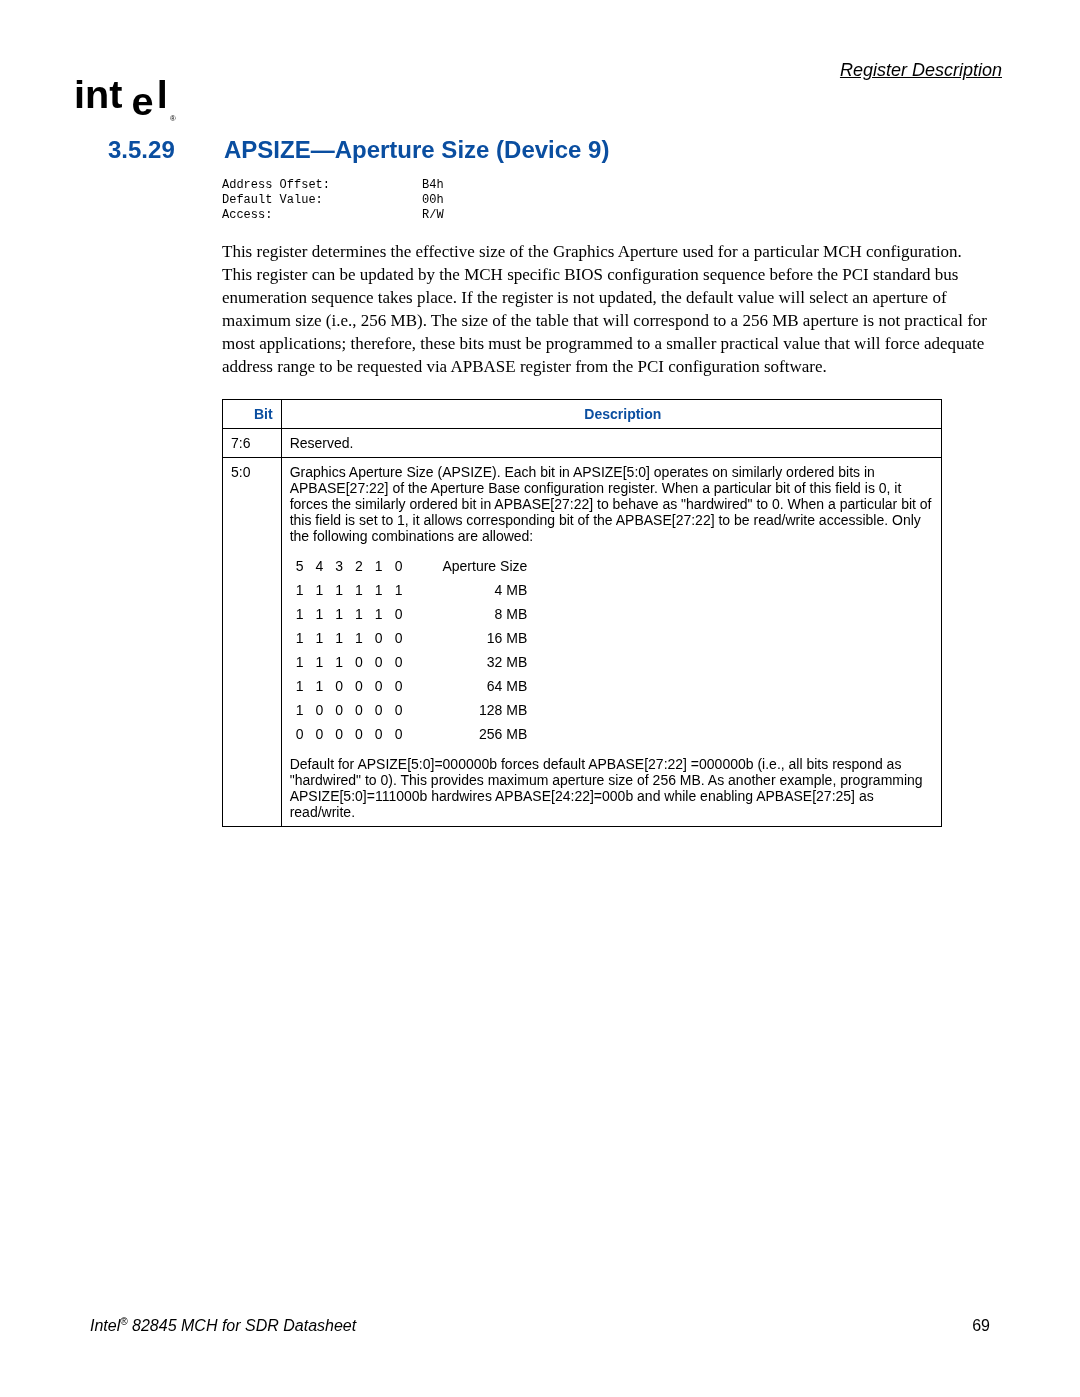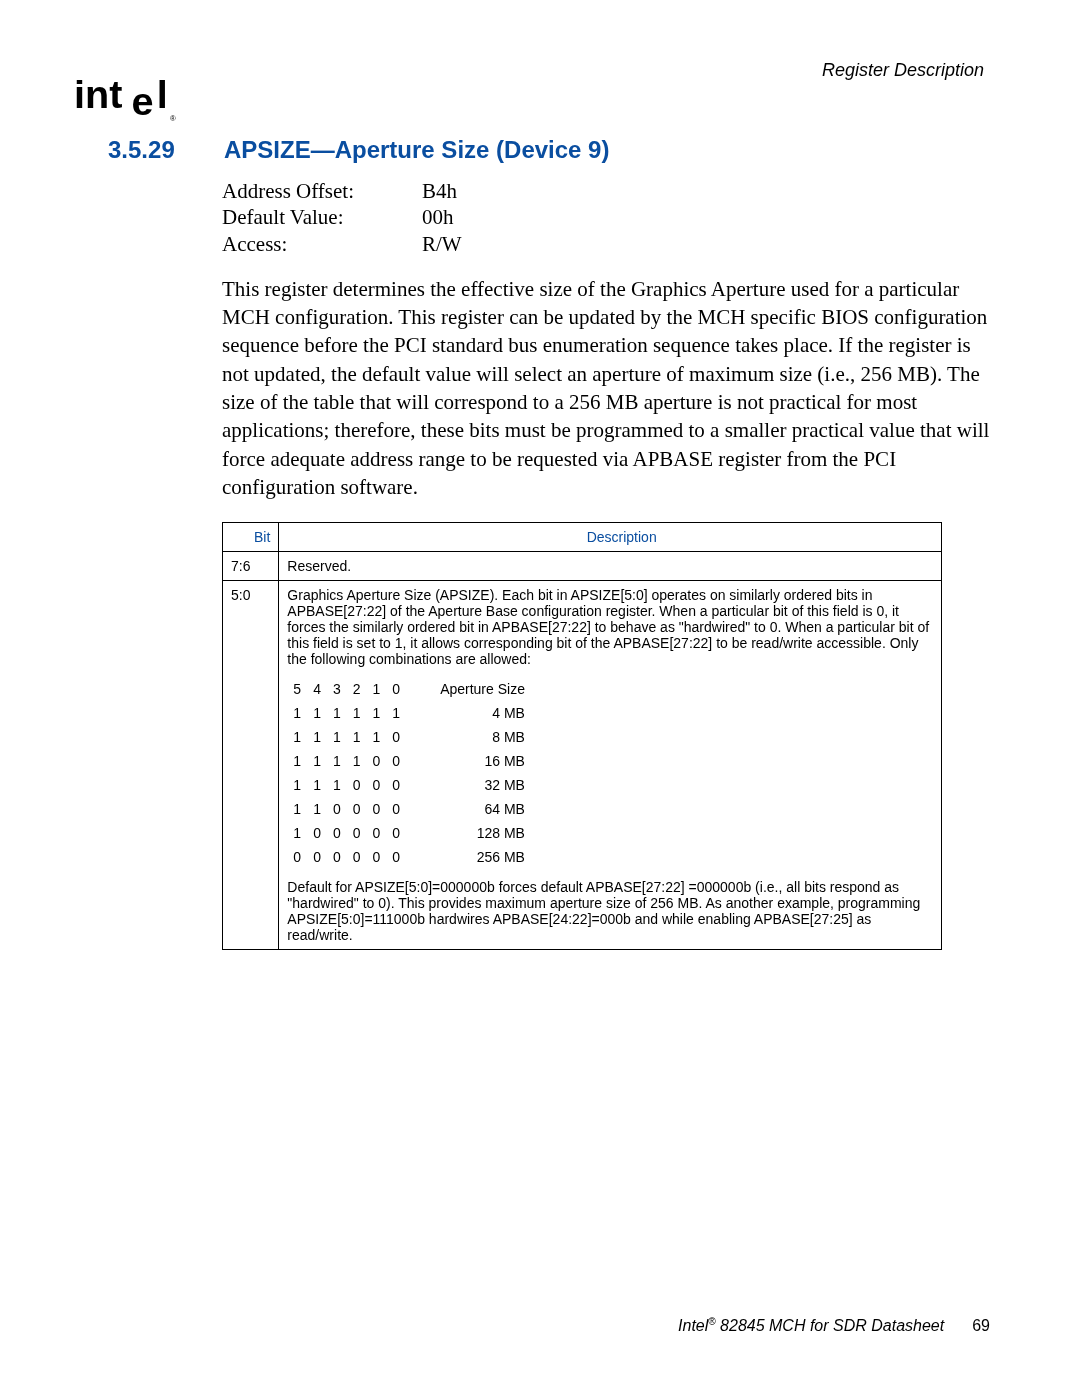--- a/index.html
+++ b/index.html
@@ -14,24 +14,25 @@
     position: relative;
   }
   .page {
     padding: 60px 90px 40px 90px;
     height: 100%;
     position: relative;
   }
   .header-label {
     position: absolute;
     top: 60px;
-    right: 96px;
+    right: 78px;
     font-style: italic;
     font-size: 18px;
     font-family: Arial, Helvetica, sans-serif;
+    text-decoration: underline;
   }
   .logo {
     position: absolute;
     top: 72px;
     left: 74px;
     width: 120px;
     height: 55px;
   }
   .logo svg { display:block; }
   .content {
@@ -52,52 +53,52 @@
   }
   .section-title {
     color: #0a4ea0;
     font-family: Arial, Helvetica, sans-serif;
     font-weight: bold;
     font-size: 24px;
   }
   .meta-block {
     margin-left: 114px;
     margin-top: 14px;
-    font-family: Liberation Serif, serif;
-    font-size: 21px;
+    font-family: Liberation Mono, monospace;
+    font-size: 12px;
     line-height: 1.25;
   }
   .meta-row { display:flex; }
   .meta-label { width: 200px; }
   .meta-value { }
   .body-para {
     margin-left: 114px;
     margin-top: 18px;
-    font-size: 21px;
+    font-size: 17px;
     line-height: 1.35;
     font-family: "Times New Roman", Times, serif;
     width: 770px;
   }
   .reg-table {
     margin-left: 114px;
     margin-top: 20px;
     border-collapse: collapse;
     font-family: Arial, Helvetica, sans-serif;
     font-size: 14px;
     width: 720px;
   }
   .reg-table th, .reg-table td {
     border: 1px solid #000;
     padding: 6px 8px;
     vertical-align: top;
     text-align: left;
   }
   .reg-table th {
     color: #0a4ea0;
-    font-weight: normal;
+    font-weight: bold;
     text-align: center;
     padding-left: 31px;
   }
   .reg-table th.bit-col { width: 48px; }
   .strong { font-weight: normal; }
   .bits-grid {
     margin-top: 10px;
     border-collapse: collapse;
     font-size: 14px;
   }
@@ -107,24 +108,24 @@
     font-family: Arial, Helvetica, sans-serif;
     font-size: 14px;
     text-align: left;
     white-space: nowrap;
   }
   .bits-grid .bitcol { width: 18px; text-align:center; }
   .bits-grid .apcol { padding-left: 34px; text-align: right; }
   .footer {
     position: absolute;
     bottom: 62px;
-    left: 82px;
+    left: 90px;
     right: 90px;
     display: flex;
-    justify-content: flex-end;
+    justify-content: space-between;
     align-items: baseline;
     font-family: Arial, Helvetica, sans-serif;
   }
   .footer-title { font-style: italic; font-size: 16px; }
   .footer-title sup { font-size: 10px; }
   .footer-page { font-size: 16px; margin-left: 28px; }
 </style>
 </head>
 <body>
 

